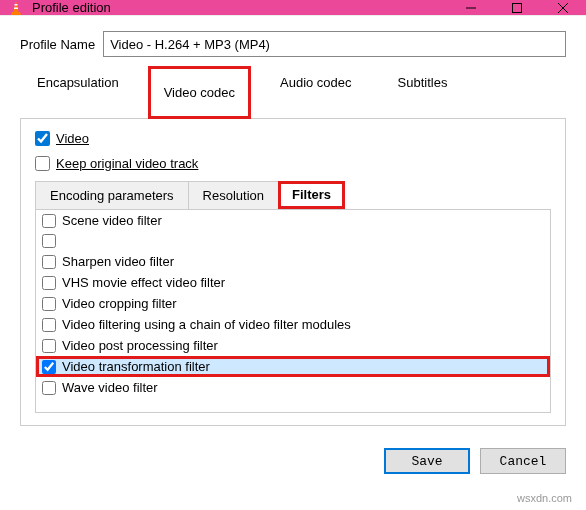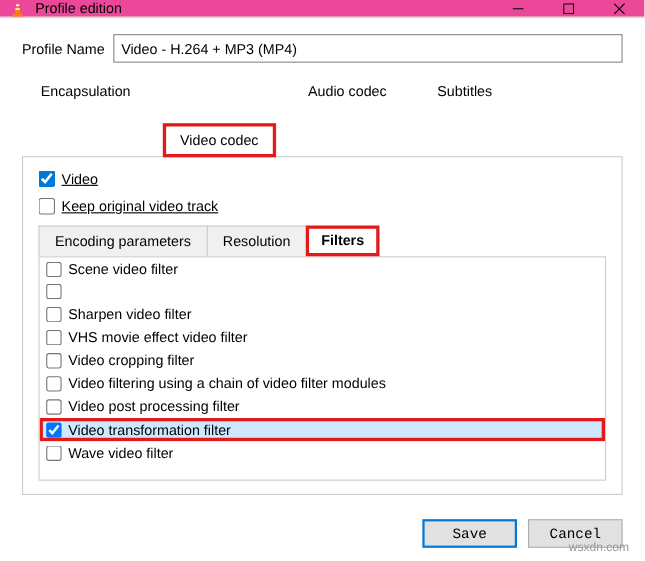--- a/index.html
+++ b/index.html
@@ -68,22 +68,21 @@
       position: relative;
       bottom: -1px;
     }
     .main-tab.active {
       border: 1px solid #ccc;
       border-bottom: 1px solid #fff;
       background: #fff;
     }
     .highlight-red {
       border: 3px solid #e21a1a !important;
-      padding: 5px 13px;
-      margin-top: 46px;
+      padding: 16px 13px;
     }
     .tab-panel {
       border: 1px solid #ccc;
       padding: 12px 14px;
     }
     .check-row {
       display: flex;
       align-items: center;
       gap: 6px;
       margin-bottom: 10px;

